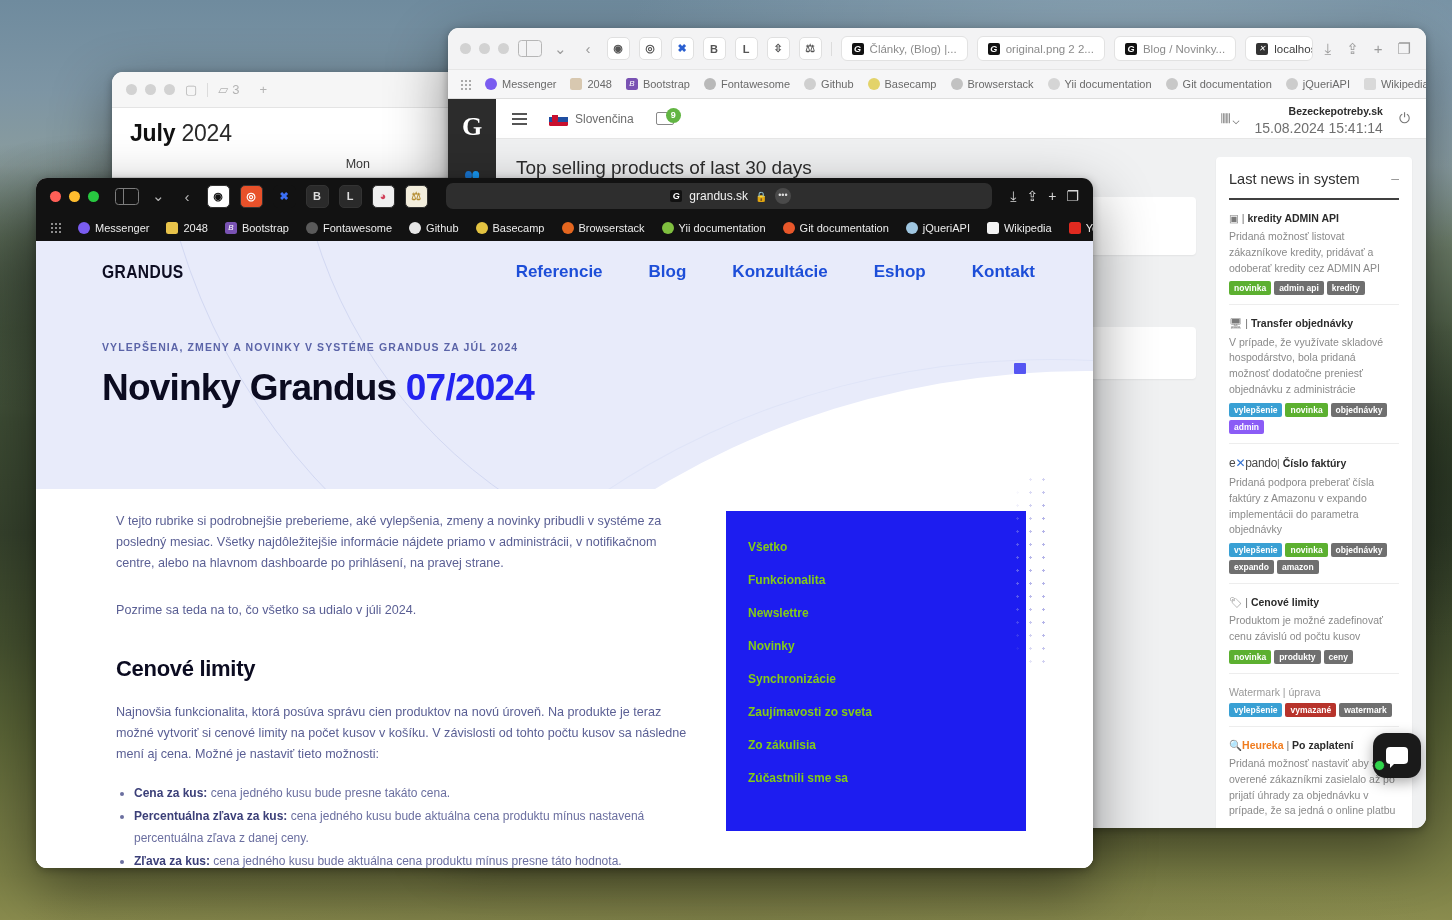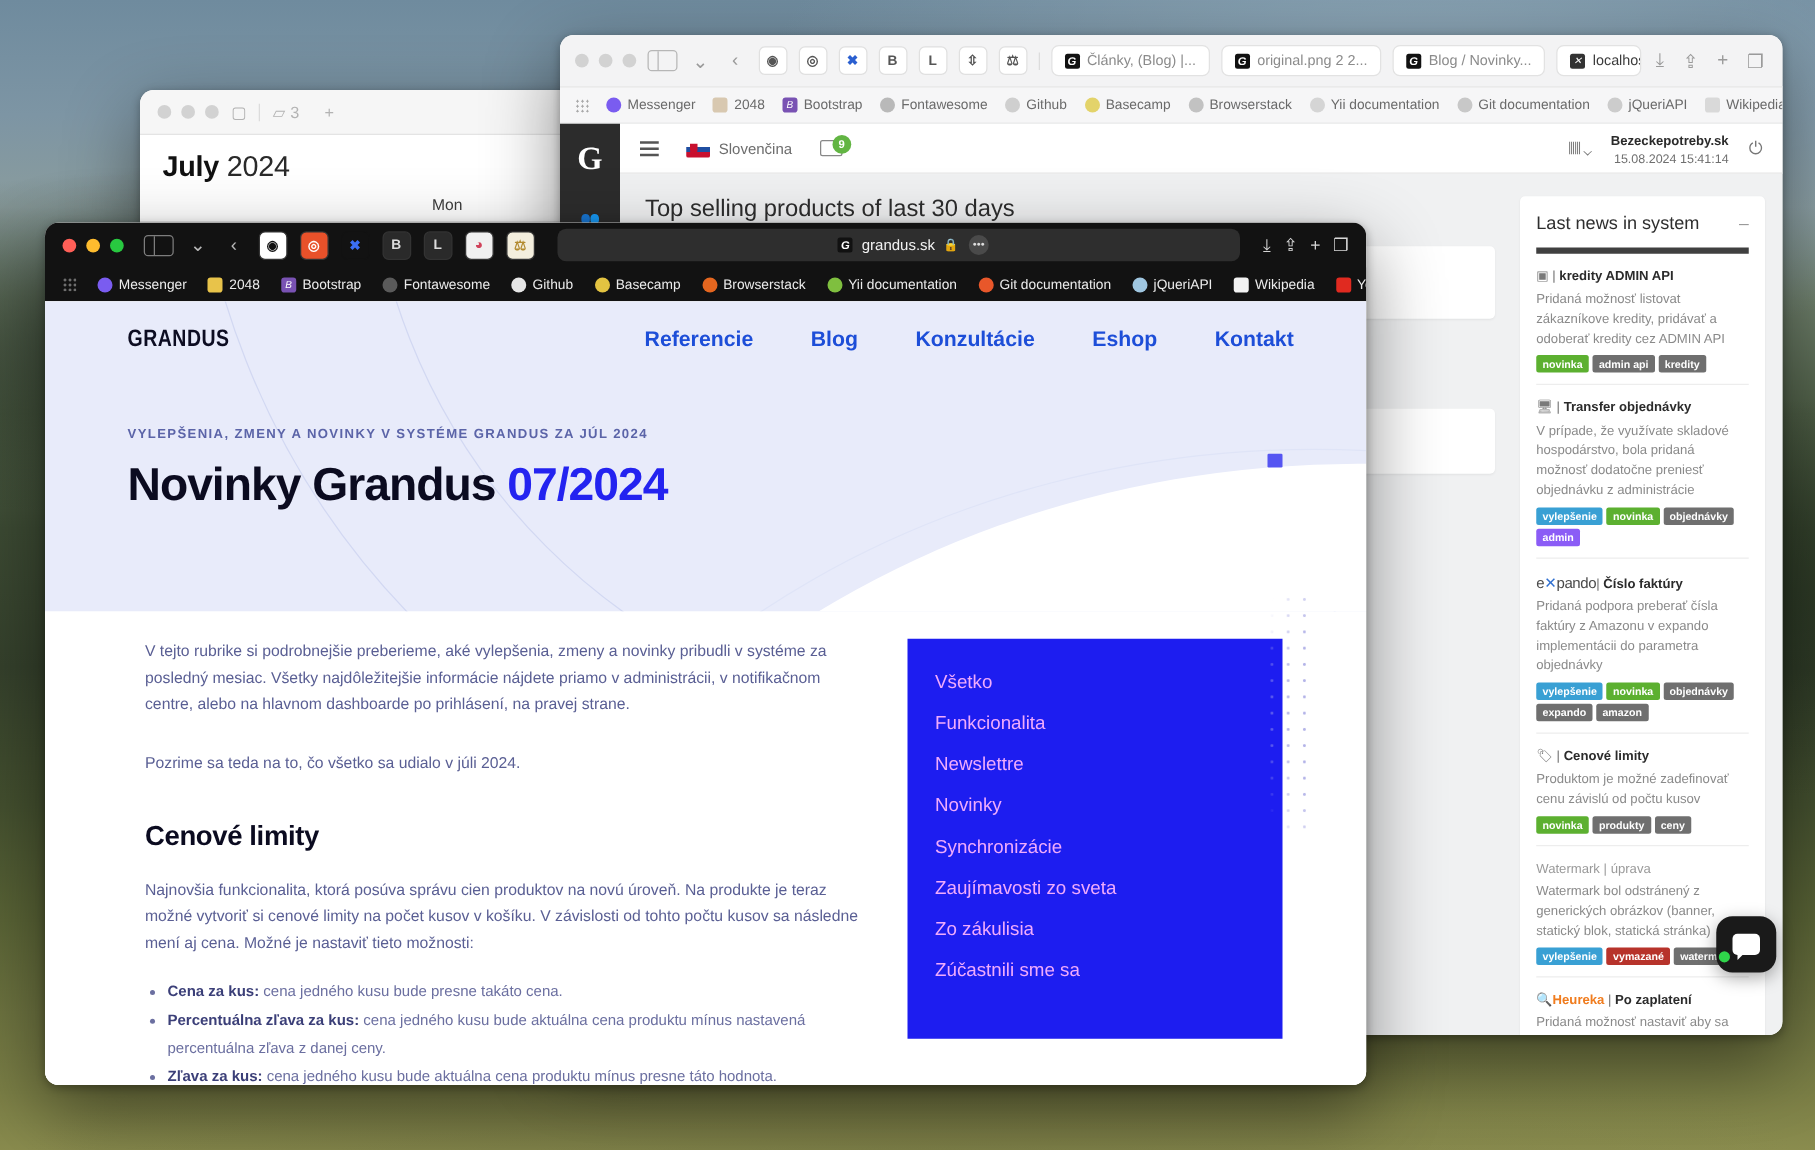--- a/index.html
+++ b/index.html
@@ -153,31 +153,31 @@
   .flag-sk:after { content:""; position:absolute; left:3px; top:2.5px; width:6px; height:8px; background:#c8102e; border-radius:0 0 3px 3px; }
   .mail-ico { position: relative; width: 18px; height: 13px; border: 1.6px solid #888; border-radius: 2px; }
   .mail-badge {
     position: absolute; left: 9px; top: -5px; width: 15px; height: 15px; border-radius: 50%;
     background: #62b543; color: #fff; font-size: 9px; line-height: 15px; text-align: center; font-weight: 700;
   }
   .admin-user { margin-left: auto; display: flex; align-items: center; gap: 16px; }
   .slider-ico { color:#777; font-size: 13px; letter-spacing:-1px;}
   .admin-user .who { text-align: right; line-height: 1.25; }
   .admin-user .who b { font-size: 10.5px; color: #2b2b2b; }
-  .admin-user .who span { font-size: 10px; color: #6f6f6f; display: block; }
+  .admin-user .who span { font-size: 14px; color: #6f6f6f; display: block; }
   .power { color: #777; font-size: 14px; }
 
   .admin-body { flex: 1; display: flex; min-width: 0; overflow: hidden; }
   .admin-col-main { flex: 1; padding: 18px 20px; min-width: 0; }
   .admin-h1 { font-size: 19px; color: #2d2d2d; font-weight: 400; margin-bottom: 18px; }
   .card-ph { background: #fff; border-radius: 4px; height: 58px; box-shadow: 0 1px 2px rgba(0,0,0,.06); margin-bottom: 14px; }
   .card-ph.tall { height: 52px; }
   .admin-col-side { width: 210px; flex: none; padding: 18px 14px 0 0; }
   .news-card { background: #fff; border-radius: 4px; box-shadow: 0 1px 2px rgba(0,0,0,.07); padding: 14px 13px 8px; }
-  .news-head { display: flex; align-items: flex-start; justify-content: space-between; padding-bottom: 11px; border-bottom: 5px solid #404040;}
+  .news-head { display: flex; align-items: flex-start; justify-content: space-between; padding-bottom: 11px; border-bottom: 2px solid #404040;}
   .news-head h3 { font-size: 14.5px; font-weight: 400; color: #2f2f2f; }
   .news-head .minus { color: #9a9a9a; font-size: 14px; line-height: 1; }
   .news-item { padding: 11px 0 9px; border-bottom: 1px solid #ededed; }
   .news-item:last-child { border-bottom: none; }
   .news-t { font-size: 10.5px; color: #6e6e6e; line-height: 1.45; margin-bottom: 3px; }
   .news-t b { color: #2b2b2b; font-weight: 700; }
   .news-t .ic { color: #7a7a7a; }
   .news-d { font-size: 10.5px; color: #8a8a8a; line-height: 1.5; margin-bottom: 5px; }
   .tags { display: flex; flex-wrap: wrap; gap: 3px; }
   .tag {
@@ -276,21 +276,21 @@
   .h2 { font-size: 22px; font-weight: 700; color: #0b0b20; margin: 34px 0 20px; letter-spacing: -.3px; }
   .bullets { margin: 18px 0 0 18px; }
   .bullets li { font-size: 12px; line-height: 1.78; color: #6b6fa0; margin-bottom: 2px; }
   .bullets li b { color: #3b3f78; font-weight: 700; }
 
   .content-side { width: 300px; margin-left: 30px; }
   .cat-box { background: #1d1df0; padding: 26px 22px 30px; }
   .cat-box h3 { color: #fff; font-size: 19px; font-weight: 700; margin-bottom: 20px; }
   .cat-box ul { list-style: none; }
   .cat-box li { margin-bottom: 15px; }
-  .cat-box a { color: #f0abfc; text-decoration: none; font-size: 15px; font-weight: 400; }
+  .cat-box a { color: #84cc16; text-decoration: none; font-size: 12px; font-weight: 700; }
 
   
   #chat-bubble {
     position: absolute; left: 1373px; top: 733px; width: 48px; height: 45px;
     background: #1a1a1a; border-radius: 13px;
     display: flex; align-items: center; justify-content: center;
     box-shadow: 0 4px 14px rgba(0,0,0,.35); z-index: 60;
   }
   #chat-bubble .b { width: 22px; height: 17px; background: #fff; border-radius: 4px; position: relative; }
   #chat-bubble .b:after {
@@ -515,21 +515,20 @@
               <div class="news-d">Produktom je možné zadefinovať cenu závislú od počtu kusov</div>
               <div class="tags">
                 <span class="tag green">novinka</span>
                 <span class="tag grey">produkty</span>
                 <span class="tag grey">ceny</span>
               </div>
             </div>
 
             <div class="news-item">
               <div class="news-t" style="color:#9a9a9a"><span>Watermark | úprava</span></div>
-              <div class="news-d">Watermark bol odstránený z generických obrázkov (banner, statický blok, statická stránka)</div>
               <div class="tags">
                 <span class="tag blue">vylepšenie</span>
                 <span class="tag red">vymazané</span>
                 <span class="tag grey">watermark</span>
               </div>
             </div>
 
             <div class="news-item">
               <div class="news-t"><span class="heureka">🔍Heureka</span> | <b>Po zaplatení</b></div>
               <div class="news-d">Pridaná možnosť nastaviť aby sa overené zákazníkmi zasielalo až po prijatí úhrady za objednávku v prípade, že sa jedná o online platbu</div>

